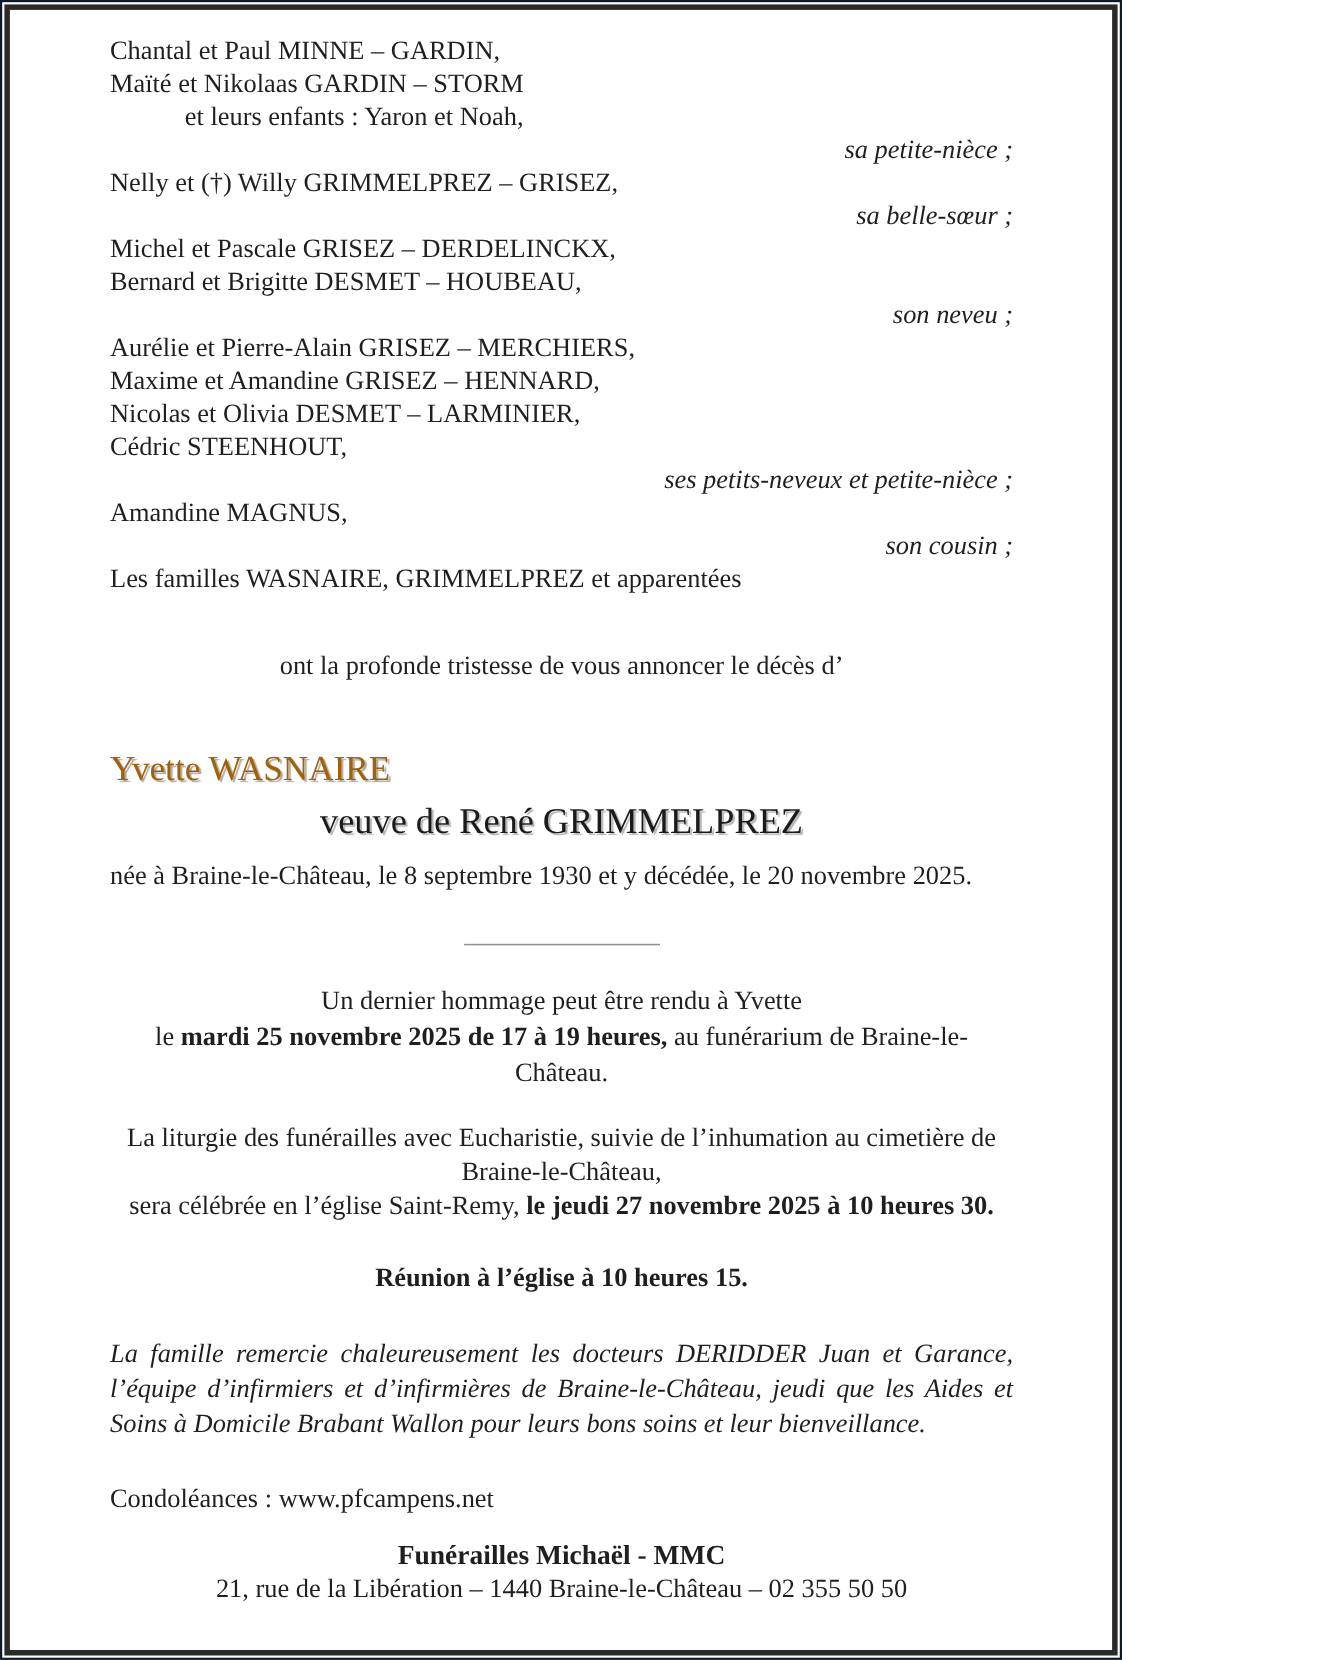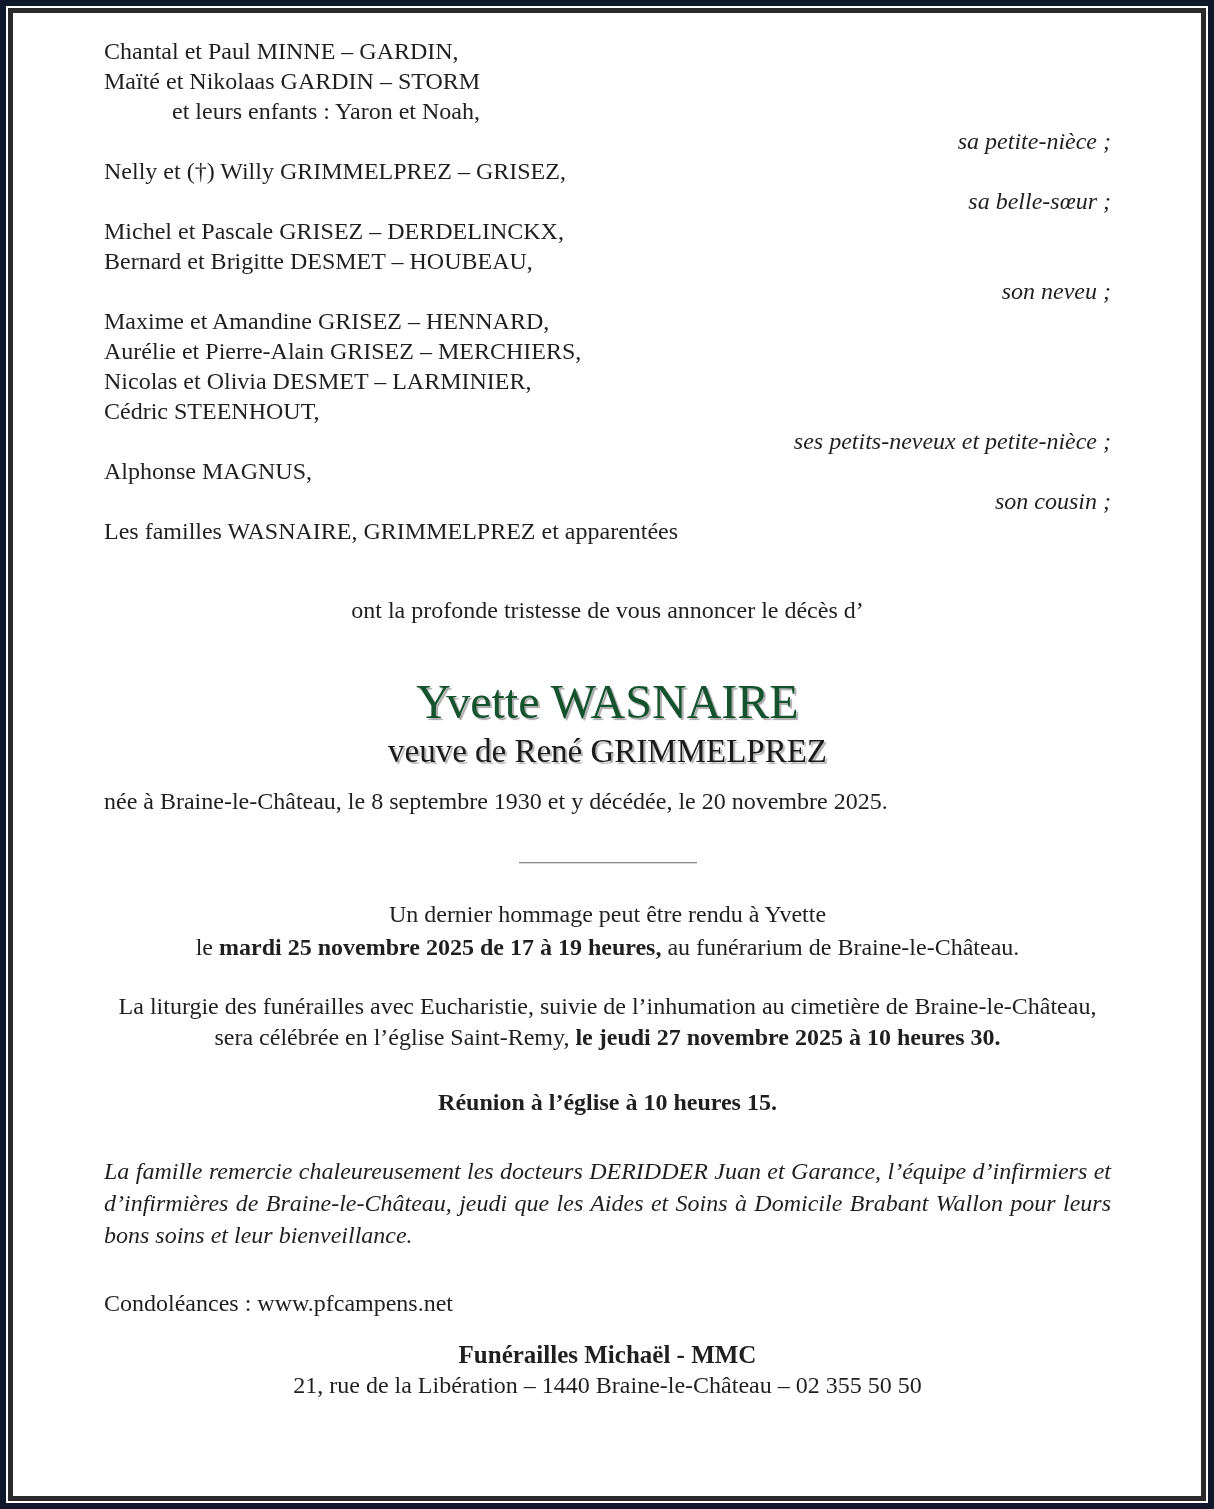--- a/index.html
+++ b/index.html
@@ -3,44 +3,44 @@
 <meta charset="utf-8">
 <style>
   * { margin: 0; padding: 0; box-sizing: border-box; }
   html, body { background: #ffffff; }
   body {
     width: 1214px;
     font-family: "Liberation Serif", "DejaVu Serif", serif;
     color: #1f1f1f;
   }
   .page {
-    width: 1214px;
+    width: 1020px;
     height: 1509px;
-    border: 6px solid #0f172a;
+    border: 2px solid #0f172a;
     padding: 2px;
     background: #ffffff;
   }
   .frame {
     width: 100%;
     height: 100%;
     border: 5px solid #2a2a2a;
     overflow: hidden;
   }
   .content {
     padding: 23px 90px 0 91px;
   }
   .row { font-size: 24px; line-height: 30px; white-space: pre-wrap; }
   .row.relation { text-align: right; font-style: italic; }
   .row.indent { padding-left: 68px; }
   .intro {
     text-align: center; font-size: 24px; line-height: 30px; margin-top: 49px;
   }
   .title {
-    text-align: center; font-size: 48px; line-height: 54px; margin-top: 50px;
-    color: #14532d; text-shadow: 2px 2px 1px #a9a9a9;
+    text-align: left; font-size: 32px; line-height: 54px; margin-top: 50px;
+    color: #a16207; text-shadow: 2px 2px 1px #a9a9a9;
   }
   .subtitle {
     text-align: center; font-size: 33px; line-height: 44px;
     color: #1a1a1a; text-shadow: 2px 2px 1px #b5b5b5;
   }
   .dates { text-align: left; font-size: 24px; line-height: 30px; margin-top: 13px; }
   .divider {
     width: 178px; height: 2px; background: #8b8b8b;
     border-bottom: 1px solid #d8d8d8; margin: 46px auto 0;
   }
@@ -66,26 +66,26 @@
       <div>
         <div class="row name">Chantal et Paul MINNE – GARDIN,</div>
         <div class="row name">Maïté et Nikolaas GARDIN – STORM</div>
         <div class="row name indent">et leurs enfants : Yaron et Noah,</div>
         <div class="row relation">sa petite-nièce ;</div>
         <div class="row name">Nelly et (†) Willy GRIMMELPREZ – GRISEZ,</div>
         <div class="row relation">sa belle-sœur ;</div>
         <div class="row name">Michel et Pascale GRISEZ – DERDELINCKX,</div>
         <div class="row name">Bernard et Brigitte DESMET – HOUBEAU,</div>
         <div class="row relation">son neveu ;</div>
+        <div class="row name">Aurélie et Pierre-Alain GRISEZ – MERCHIERS,</div>
         <div class="row name">Maxime et Amandine GRISEZ – HENNARD,</div>
-        <div class="row name">Aurélie et Pierre-Alain GRISEZ – MERCHIERS,</div>
         <div class="row name">Nicolas et Olivia DESMET – LARMINIER,</div>
         <div class="row name">Cédric STEENHOUT,</div>
         <div class="row relation">ses petits-neveux et petite-nièce ;</div>
-        <div class="row name">Alphonse MAGNUS,</div>
+        <div class="row name">Amandine MAGNUS,</div>
         <div class="row relation">son cousin ;</div>
         <div class="row name">Les familles WASNAIRE, GRIMMELPREZ et apparentées</div>
       </div>
 
       <div class="intro">ont la profonde tristesse de vous annoncer le décès d’</div>
 
       <div class="title">Yvette WASNAIRE</div>
       <div class="subtitle">veuve de René GRIMMELPREZ</div>
 
       <div class="dates">née à Braine-le-Château, le 8 septembre 1930 et y décédée, le 20 novembre 2025.</div>

